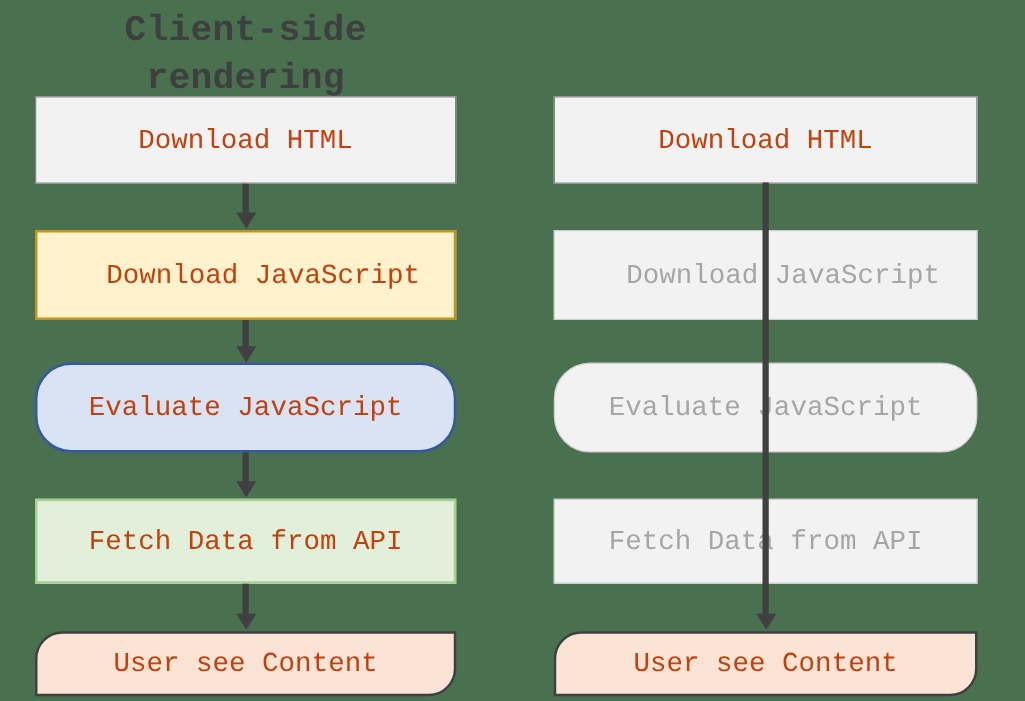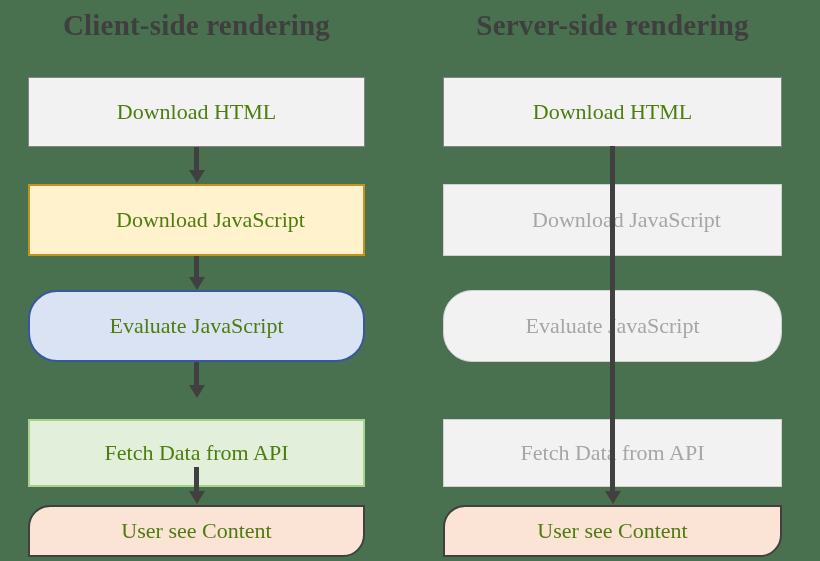--- a/index.html
+++ b/index.html
@@ -1,50 +1,50 @@
 <!DOCTYPE html>
 <html><head>
 <meta charset="utf-8">
 <style>
   html,body{margin:0;padding:0;}
   .canvas{
     position:relative;
     width:820px;height:561px;
     background:#49714F;
-    font-family:Liberation Serif, serif;
+    font-family:Liberation Mono, monospace;
     overflow:hidden;
   }
   .col-title{
     position:absolute;
     top:6px;height:38px;
     font-size:29px;font-weight:600;
     color:#3F3F3F;
     text-align:center;
     line-height:38px;
     letter-spacing:0.2px;
   }
   .title-left{left:28px;width:337px;}
   .title-right{left:443px;width:339px;}
 
   .box{
     position:absolute;
     display:flex;align-items:center;justify-content:center;
     font-size:22px;
-    color:#4d7c0f;
+    color:#c2410c;
     box-sizing:border-box;
     z-index:1;
     text-align:center;
   }
   .colbox-l{left:28px;width:337px;}
   .colbox-r{left:443px;width:339px;}
 
   .row1{top:77px;height:70px;}
   .row2{top:184px;height:72px;padding-left:28px;}
   .row3{top:290px;height:72px;border-radius:29px;}
-  .row4{top:399px;height:68px;margin-top:20px;}
+  .row4{top:399px;height:68px;}
   .row5{top:505px;height:52px;}
 
   .st-default{background:#F2F2F2;border:1px solid #848484;}
   .st-yellow {background:#FFF2CC;border:2px solid #C3931B;}
   .st-blue   {background:#DAE3F3;border:2px solid #35589E;}
   .st-green  {background:#E2EFDA;border:2px solid #A9D18E;}
   .st-disabled{background:#F2F2F2;border:1px solid #D0D0D0;color:#A6A6A6;}
   .st-result {
     background:#FBE3D5;border:2px solid #404040;
     border-radius:22px 0 22px 0;
@@ -75,21 +75,20 @@
   .a3{top:362px;height:24px;}
   .a4{top:467px;height:25px;}
   .a-long{top:146px;height:346px;}
 </style>
 </head>
 <body>
 
 <div class="canvas">
 
   <div class="col-title title-left">Client-side rendering</div>
-  <div class="col-title title-right">Server-side rendering</div>
 
   <div class="box colbox-l row1 st-default">Download HTML</div>
   <div class="box colbox-l row2 st-yellow">Download JavaScript</div>
   <div class="box colbox-l row3 st-blue">Evaluate JavaScript</div>
   <div class="box colbox-l row4 st-green">Fetch Data from API</div>
   <div class="box colbox-l row5 st-result">User see Content</div>
 
   <div class="arrow ax-l a1"></div>
   <div class="arrow ax-l a2"></div>
   <div class="arrow ax-l a3"></div>

